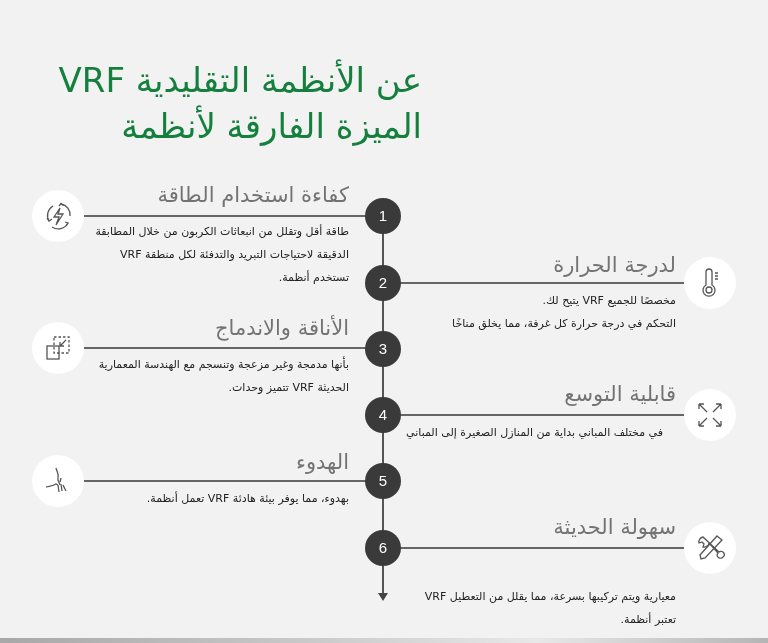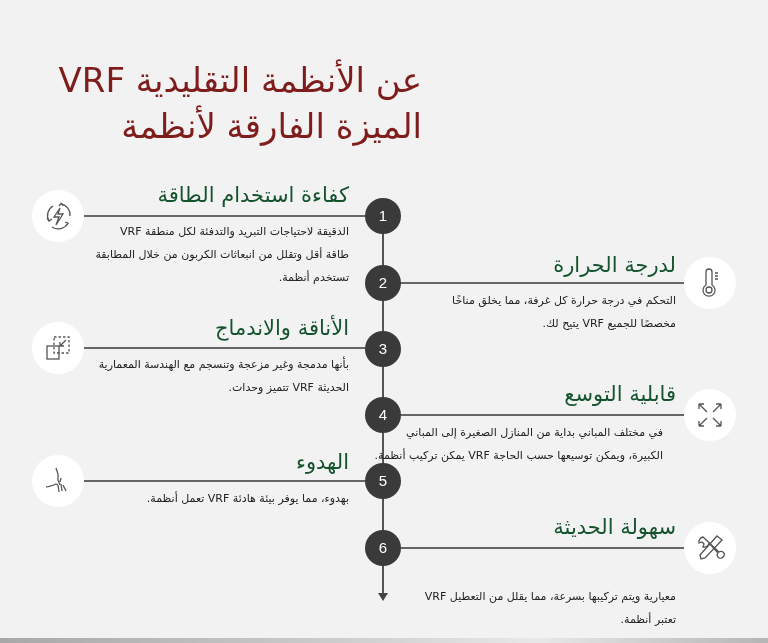--- a/index.html
+++ b/index.html
@@ -5,21 +5,21 @@
     html, body { margin: 0; padding: 0; }
     body {
       width: 768px; height: 643px; position: relative; overflow: hidden;
       background: #f2f2f2;
       font-family: "DejaVu Sans", sans-serif;
       color: #1a1a1a;
     }
     .title {
       position: absolute; right: 346px; top: 34px;
       direction: rtl; text-align: right;
-      font-size: 34px; line-height: 46px; font-weight: normal; color: #7f1d1d;
+      font-size: 34px; line-height: 46px; font-weight: normal; color: #15803d;
       white-space: nowrap;
     }
     .title span { display: block; }
     .axis {
       position: absolute; left: 382px; top: 216px; width: 2px; height: 378px;
       background: #555;
     }
     .arrow {
       position: absolute; left: 378px; top: 593px; width: 0; height: 0;
       border-left: 5px solid transparent; border-right: 5px solid transparent;
@@ -32,21 +32,21 @@
       font-family: "Liberation Sans", sans-serif;
     }
     .conn { position: absolute; height: 2px; background: #666; }
     .icon {
       position: absolute; width: 52px; height: 52px; border-radius: 50%;
       background: #ffffff; display: flex; align-items: center; justify-content: center;
     }
     .icon svg { width: 34px; height: 34px; }
     .heading {
       position: absolute; direction: rtl; text-align: right;
-      font-size: 21px; color: #14532d; white-space: nowrap;
+      font-size: 21px; color: #737373; white-space: nowrap;
     }
     .body {
       position: absolute; direction: rtl; text-align: right;
       font-size: 11px; line-height: 23px; color: #222;
     }
     .body span { display: block; white-space: nowrap; }
     .bottom-bar {
       position: absolute; left: 0; right: 0; top: 638px; height: 5px;
       background: linear-gradient(90deg,#a8a8a8,#c9c9c9 40%,#e8e8e8 70%,#b5b5b5);
     }
@@ -73,42 +73,42 @@
         <path d="M20 5 A11 11 0 0 1 29 17"></path>
           <path d="M18 7 l2-2.5 2.5 2"></path>
         <path d="M27 24 A11 11 0 0 1 11 28"></path>
           <path d="M25 27 l2-3 -3-1"></path>
         <path d="M19 9 L13 18 H18 L15 26 L22 15 H17 L19 9 Z"></path>
       </svg>
     </div>
     <div class="num" style="top:198px;">1</div>
     <div class="heading" style="right:419px; top:183px;">كفاءة استخدام الطاقة</div>
     <div class="body" style="right:419px; top:220px;">
+      <span>طاقة أقل وتقلل من انبعاثات الكربون من خلال المطابقة</span>
       <span>الدقيقة لاحتياجات التبريد والتدفئة لكل منطقة VRF</span>
-      <span>طاقة أقل وتقلل من انبعاثات الكربون من خلال المطابقة</span>
       <span>تستخدم أنظمة.</span>
     </div>
   </div>
 
   <div>
     <div class="conn" style="left:400px; width:284px; top:282px;"></div>
     <div class="icon" style="left:684px; top:257px;">
       <svg viewBox="0 0 34 34" fill="none" stroke="#555" stroke-width="1.3">
         <path d="M13 6 a3 3 0 0 1 6 0 V19 a6 6 0 1 1 -6 0 Z"></path>
         <circle cx="16" cy="24" r="3"></circle>
         <path d="M22 7 h3 M22 10 h3 M22 13 h3"></path>
       </svg>
     </div>
     <div class="num" style="top:265px;">2</div>
     <div class="heading" style="right:92px; top:232px; line-height:28px;">
       <span style="display:block;margin-top:19px;">لدرجة الحرارة</span>
     </div>
     <div class="body" style="right:92px; top:289px;">
+      <span>مخصصًا للجميع VRF يتيح لك.</span>
       <span>التحكم في درجة حرارة كل غرفة، مما يخلق مناخًا</span>
-      <span>مخصصًا للجميع VRF يتيح لك.</span>
     </div>
   </div>
 
   <div>
     <div class="conn" style="left:84px; width:283px; top:347px;"></div>
     <div class="icon" style="left:32px; top:322px;">
       <svg viewBox="0 0 34 34" fill="none" stroke="#555" stroke-width="1.3">
         <rect x="13" y="6" width="15" height="16" stroke-dasharray="2.5 2"></rect>
         <rect x="6" y="15" width="12" height="13"></rect>
         <path d="M25 9 L19 15 M19 11 V15 H23"></path>
@@ -129,21 +129,20 @@
         <path d="M6 6 L14 14 M6 6 H11 M6 6 V11"></path>
         <path d="M28 6 L20 14 M28 6 H23 M28 6 V11"></path>
         <path d="M6 28 L14 20 M6 28 H11 M6 28 V23"></path>
         <path d="M28 28 L20 20 M28 28 H23 M28 28 V23"></path>
       </svg>
     </div>
     <div class="num" style="top:397px;">4</div>
     <div class="heading" style="right:92px; top:382px;">قابلية التوسع</div>
     <div class="body" style="right:105px; top:421px;margin-left:20px;">
       <span>في مختلف المباني بداية من المنازل الصغيرة إلى المباني</span>
-      <span>الكبيرة، ويمكن توسيعها حسب الحاجة VRF يمكن تركيب أنظمة.</span>
     </div>
   </div>
 
   <div>
     <div class="conn" style="left:84px; width:283px; top:480px;"></div>
     <div class="icon" style="left:32px; top:455px;">
       <svg viewBox="0 0 34 34" fill="none" stroke="#555" stroke-width="1.3">
         <path d="M15 4 C16 8 18 10 17 14 C16 17 19 19 19 21"></path>
         <path d="M5 23 C9 22 12 22 15 20 L17 21"></path>
         <path d="M17 21 L18 28 M20 20 L21 27 M22 21 C23 23 24 25 25 27 M19 18 L20 14"></path>

